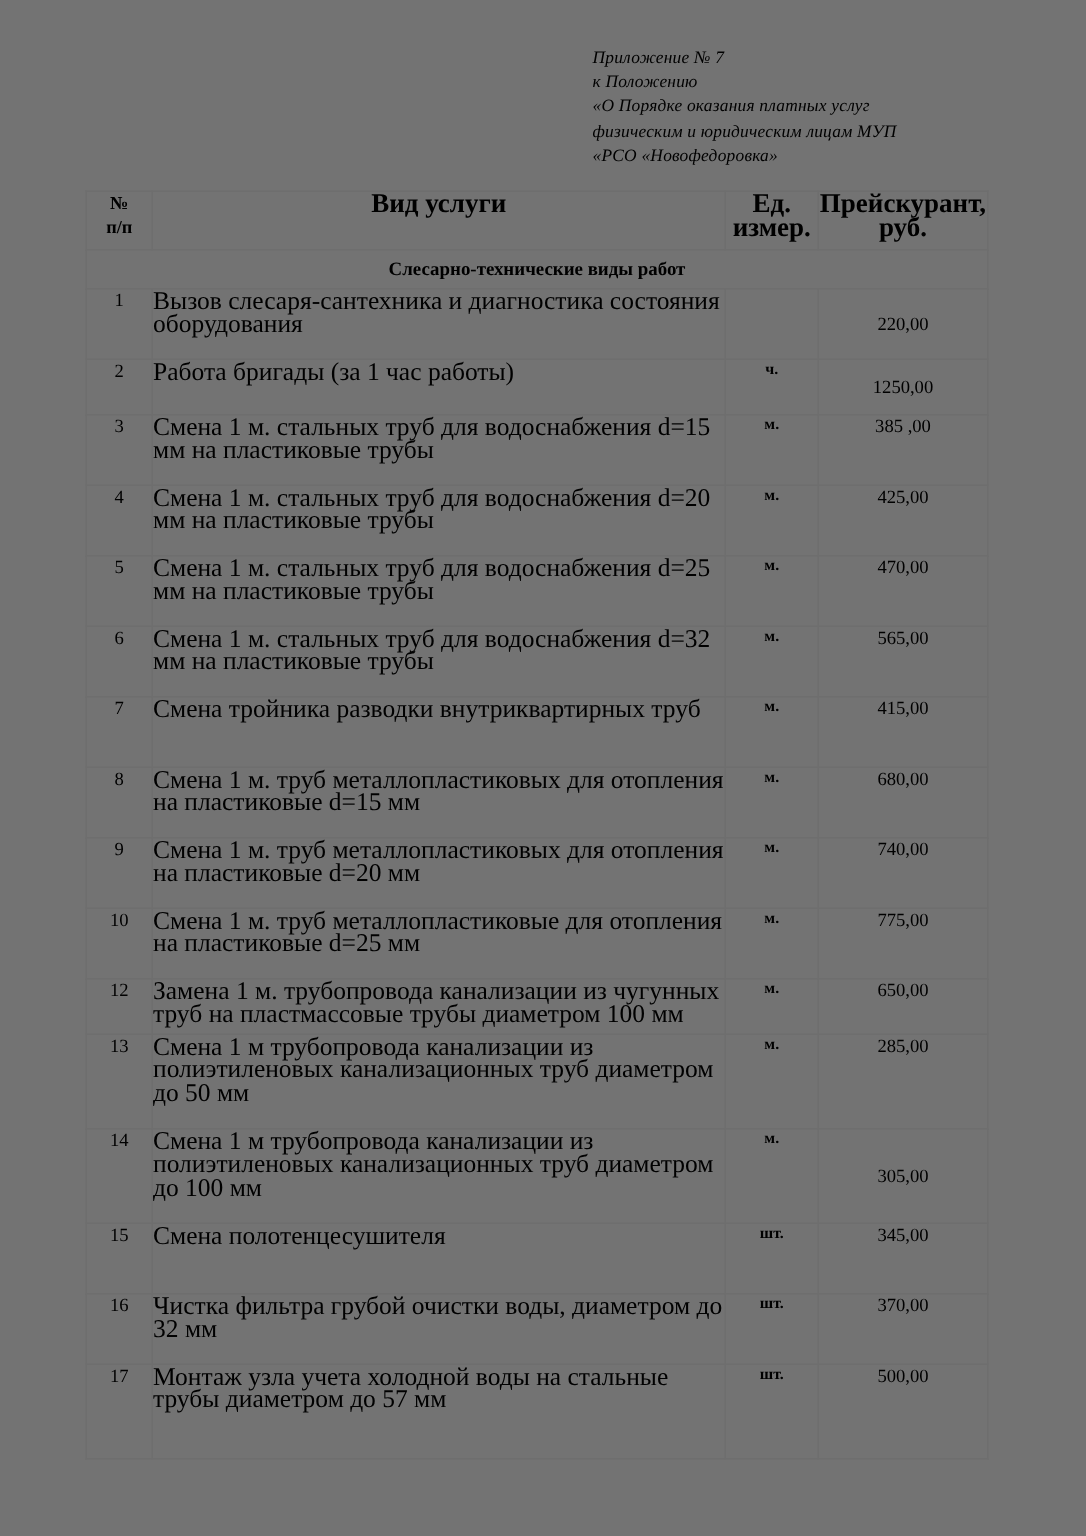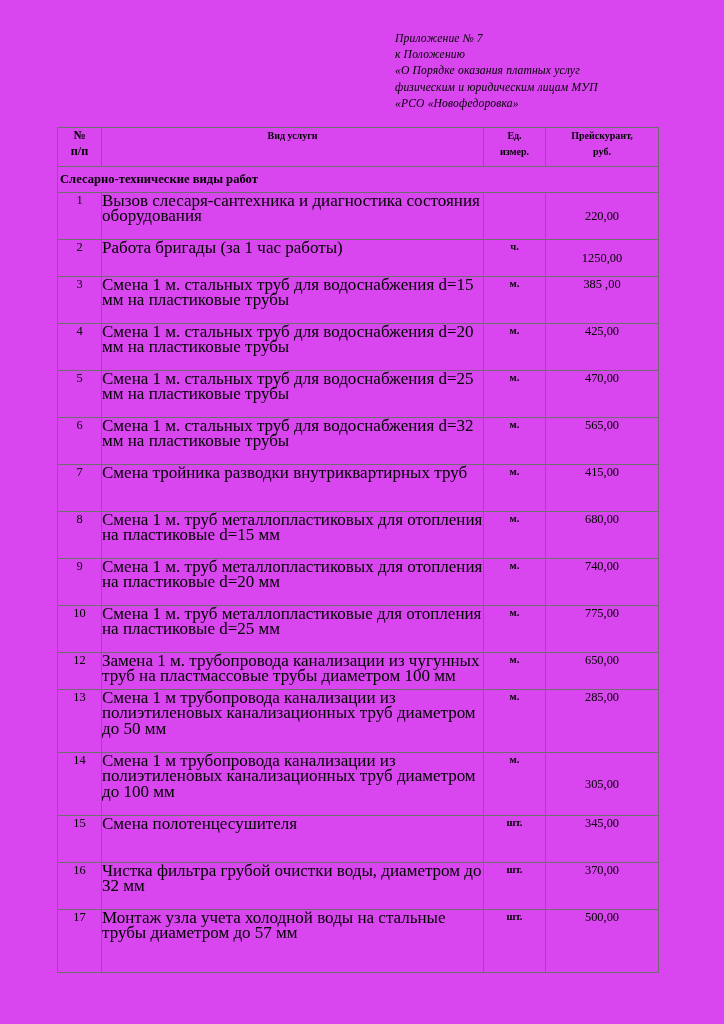--- a/index.html
+++ b/index.html
@@ -16,21 +16,21 @@
     color: #000000;
     overflow: hidden;
   }
 
   .page {
     position: absolute;
     left: 0;
     top: 0;
     width: 724px;
     height: 1024px;
-    background: #d946ef;
+    background: #737373;
   }
 
   
   .doc-header {
     position: absolute;
     left: 395px;
     top: 31px;
     width: 300px;
   }
   .doc-header .hline {
@@ -59,31 +59,31 @@
 
   col.c-num   { width: 44px; }
   col.c-desc  { width: 382px; }
   col.c-unit  { width: 62px; }
   col.c-price { width: 113px; }
 
   
   .hdr-cell {
     text-align: center;
     font-weight: bold;
-    font-size: 10px;
+    font-size: 18px;
     line-height: 15.5px;
     vertical-align: middle;
     padding: 6px 3px;
     height: 38px;
   }
   .hdr-num { font-size: 12.2px; }
 
   
   .section-row td {
-    text-align: left;
+    text-align: center;
     font-weight: bold;
     font-size: 12.6px;
     line-height: 16px;
     padding: 4px 2px 5px 2px;
     vertical-align: middle;
   }
 
   
   .c-no {
     text-align: center;

